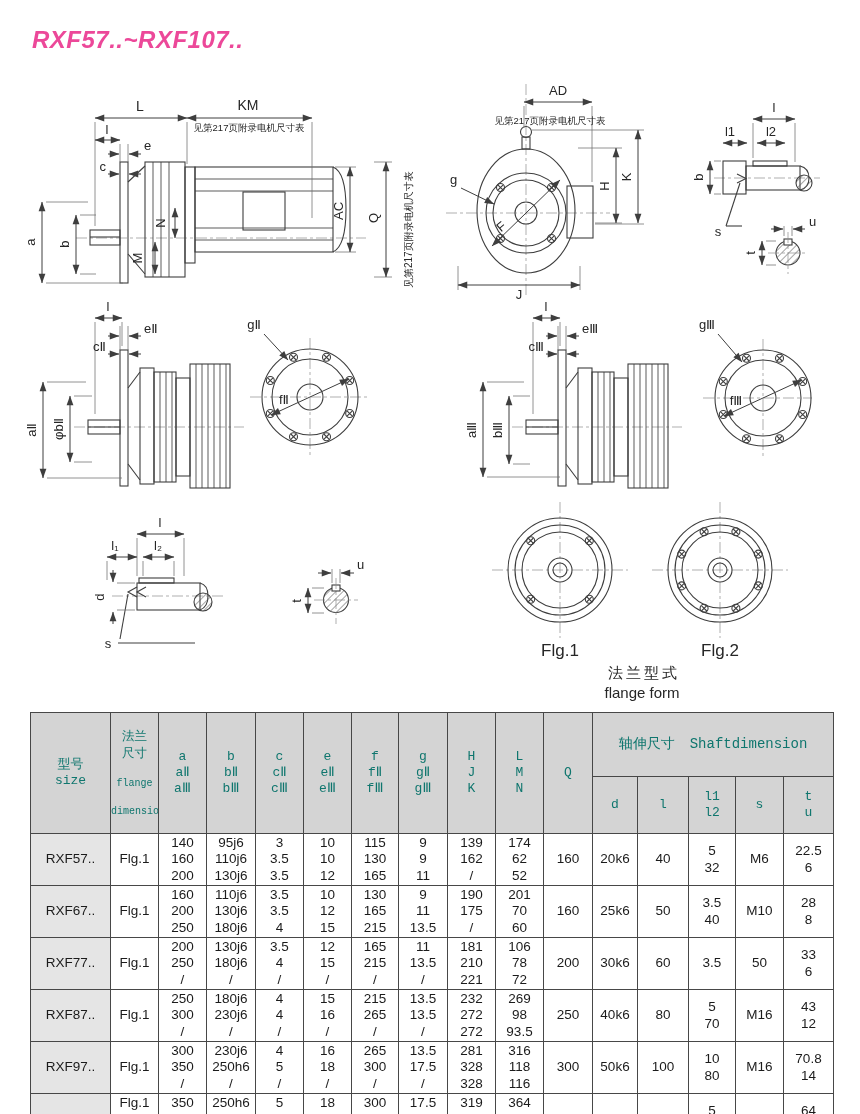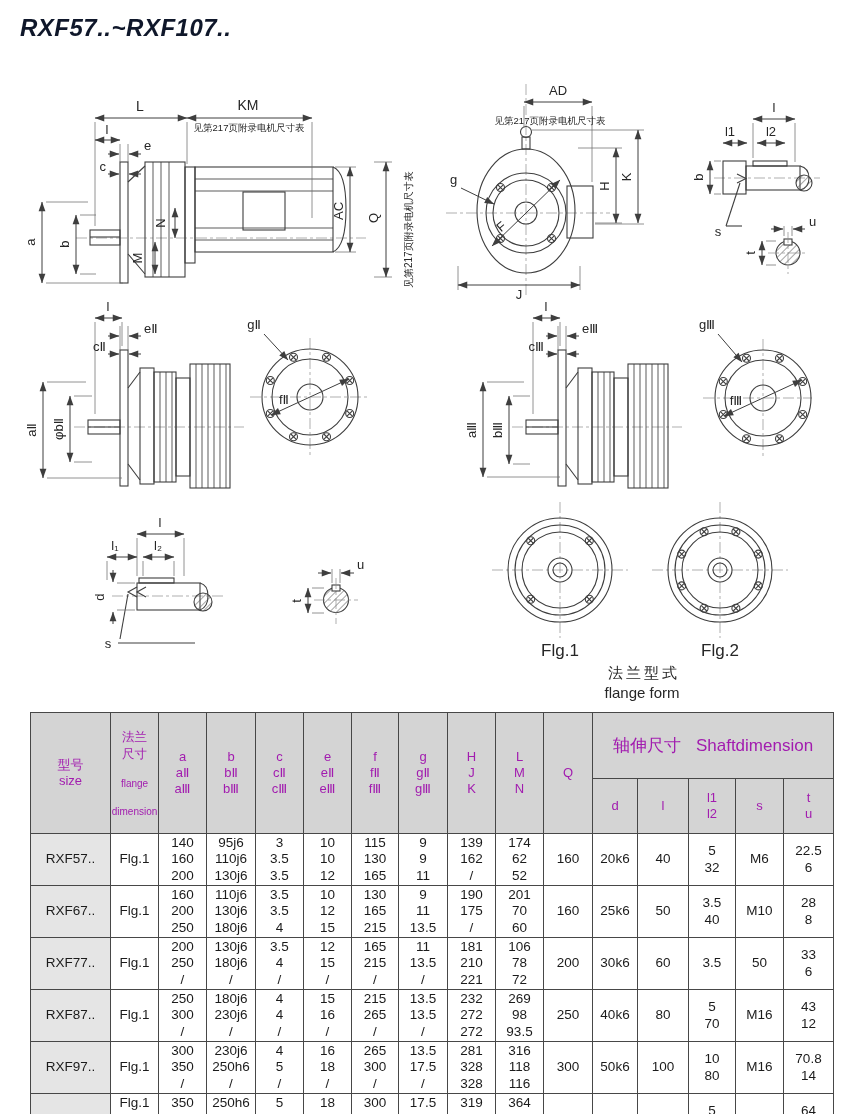--- a/index.html
+++ b/index.html
@@ -1,46 +1,46 @@
 <!DOCTYPE html>
 <html><head>
 <meta charset="utf-8">
 <style>
   html,body{margin:0;padding:0;background:#ffffff;}
   .page{position:relative;width:860px;height:1114px;background:#ffffff;overflow:hidden;
         font-family:"Liberation Sans","DejaVu Sans",sans-serif;color:#222;}
-  .title{position:absolute;left:20px;top:14px;margin:0;font-style:italic;font-weight:bold;
-         font-size:24px;letter-spacing:.5px;color:#0f172a;}
+  .title{position:absolute;left:20px;top:14px;margin:12px;font-style:italic;font-weight:bold;
+         font-size:24px;letter-spacing:.5px;color:#ec4899;}
   svg.draw{position:absolute;overflow:visible;}
   svg.draw text{font-family:"Liberation Sans","DejaVu Sans",sans-serif;fill:#262626;}
   .ln{fill:none;stroke:#3e3e3e;stroke-width:1.1;}
   .fin{fill:none;stroke:#3e3e3e;stroke-width:.85;}
   .dl{fill:none;stroke:#3e3e3e;stroke-width:1;marker-start:url(#arr);marker-end:url(#arr);}
   .de{fill:none;stroke:#3e3e3e;stroke-width:1;marker-end:url(#arr);}
   .xt{fill:none;stroke:#6e6e6e;stroke-width:.75;}
   .cl{fill:none;stroke:#8c8c8c;stroke-width:.7;stroke-dasharray:11 3 3 3;}
   .hatchfill{fill:url(#hatch);stroke:#3e3e3e;stroke-width:1.1;}
   .wht{fill:#ffffff;stroke:#3e3e3e;stroke-width:1.1;}
   .t9{font-size:9.5px;} .t10{font-size:10px;} .t13{font-size:13px;} .t14{font-size:14px;}
   .t15{font-size:15px;} .t17{font-size:17px;}
 
   table.dims{position:absolute;left:30px;top:712px;width:803px;border-collapse:collapse;
              table-layout:fixed;background:#fff;}
   .dims th,.dims td{border:1.7px solid #474747;white-space:pre-line;text-align:center;
              vertical-align:middle;font-weight:normal;padding:0;overflow:hidden;}
-  .dims thead th{background:#d4d4d4;font-size:13px;line-height:1.25;color:#a21caf;}
+  .dims thead th{background:#d4d4d4;font-size:13px;line-height:1.25;color:#0f766e;font-family:Liberation Mono, monospace;}
   .dims tbody td{font-size:13.5px;line-height:1.22;color:#1b1b1b;}
   .dims td.model-cell{background:#e5e5e5;}
   .hr1{height:40px;} .hr2{height:46px;}
   .dims tbody tr{height:52px;}
   .h-model{font-size:14px;}
   .h-flange .zh{font-size:12.5px;line-height:1.3;}
   .h-flange .en{font-size:10px;line-height:1.15;}
   .h-flange .en-small{font-size:10px;line-height:1.1;}
-  .shaft-wrap{display:flex;justify-content:center;gap:15px;font-size:17px;}
+  .shaft-wrap{display:flex;justify-content:center;gap:15px;font-size:14px;}
 </style>
 </head>
 <body>
 
 <div class="page">
 
   <h1 class="title">RXF57..~RXF107..</h1>
 
   <svg class="draw" style="left:28px;top:78px" width="402" height="224" viewBox="0 0 402 224">
     <defs>

